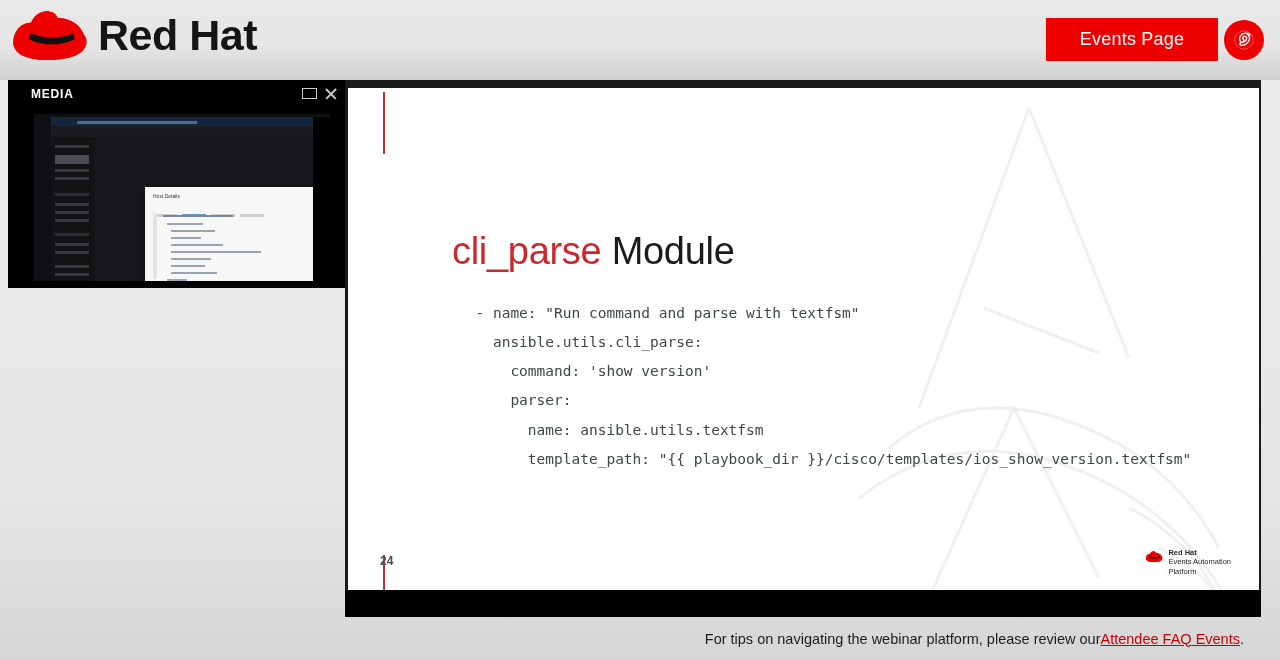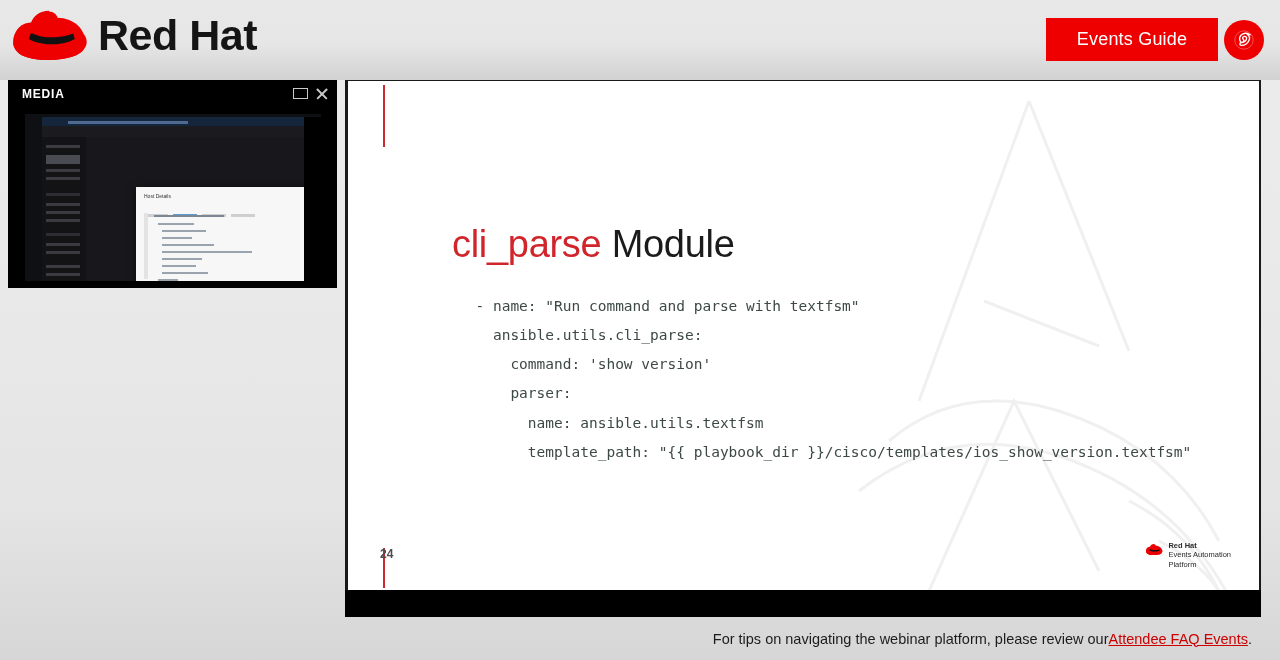--- a/index.html
+++ b/index.html
@@ -112,20 +112,21 @@
   }
   .ic-close::before { transform: rotate(45deg); }
   .ic-close::after  { transform: rotate(-45deg); }
 
   
   .media-panel {
     position: absolute;
     left: 8px; top: 80px;
     width: 329px; height: 208px;
     background: #000;
+    padding-left: 9px;
   }
   .media-body {
     position: relative;
     width: 329px; height: 181px;
     background: #000;
     overflow: hidden;
   }
   .media-thumb {
     position: absolute;
     left: 17px; top: 7px;
@@ -200,21 +201,21 @@
     background: #000;
   }
   .slides-stage {
     position: relative;
     width: 916px; height: 510px;
     background: #1a1a1a;
     overflow: hidden;
   }
   .slide {
     position: absolute;
-    left: 3px; top: 1px;
+    left: 3px; top: 8px;
     width: 911px; height: 510px;
     background: #ffffff;
     overflow: hidden;
   }
   .slide-wm {
     position: absolute;
     right: -60px; top: -10px;
     width: 520px; height: 520px;
     opacity: 1;
     pointer-events: none;
@@ -277,21 +278,21 @@
   .slide-logo-txt .b { font-weight: bold; display:block; }
 
   
   .statusbar {
     position: absolute;
     left: 0; bottom: 0;
     width: 1280px; height: 43px;
     display: flex;
     align-items: center;
     justify-content: flex-end;
-    padding-right: 28px;
+    padding-right: 36px;
     box-sizing: border-box;
     font-size: 14.5px;
     color: #1c1c1c;
     font-family: "Liberation Sans", sans-serif;
     margin-top: 36px;
   }
   .statusbar a {
     color: #cc0000;
     text-decoration: underline;
     cursor: pointer;
@@ -305,21 +306,21 @@
   <div class="header">
     <div class="brand">
       <svg class="brand-hat" viewBox="0 0 100 74">
         <path d="M50 6C38 6 30 13 27 21c-3 0-9 1-14 5-6 5-9 13-9 20 0 5 2 9 5 12 6 7 20 11 41 11 24 0 40-6 45-14 3-4 4-8 3-12-1-5-4-8-4-8s-2-6-8-11c-6-5-15-9-25-9-1-4-5-8-11-8z" fill="#e00"></path>
         <path d="M27 34c0 0 10 6 26 6s28-5 28-5l2 7s-11 7-29 7c-19 0-30-7-30-7z" fill="#111"></path>
         <path d="M4 46c0 5 2 9 5 12 6 7 20 11 41 11 24 0 40-6 45-14-8 7-26 11-44 11-20 0-38-5-47-20z" fill="#e00"></path>
       </svg>
       <span class="brand-word">Red Hat</span>
     </div>
 
-    <button class="events-btn">Events Guide</button>
+    <button class="events-btn">Events Page</button>
 
     <div class="help-badge">
       <svg viewBox="0 0 24 24">
         <path d="M17.5 6.5c-2.6-2-6.2-1.6-8.3.6-1.6 1.7-1.9 4.1-1 6 .3.7 1 1.3 1.8 1.3 1 0 1.8-.8 1.8-1.8 0-.6-.3-1.1-.7-1.5-.5-.5-.6-1.3-.2-1.9.6-.9 1.9-1.1 2.8-.5.9.6 1.2 1.8.7 2.8-.9 1.9-3 3.1-5.1 3.1-.7 0-1.4.6-1.4 1.4s.6 1.4 1.4 1.4c3.1 0 6.2-1.8 7.6-4.6 1.1-2.2.6-4.8-1.4-6.3z" fill="none" stroke="#fff" stroke-width="1.4" stroke-linecap="round"></path>
         <circle cx="12" cy="12" r="9.2" fill="none" stroke="#fff" stroke-width="0.9" opacity="0.35"></circle>
       </svg>
     </div>
   </div>
 
   <div class="media-panel">

